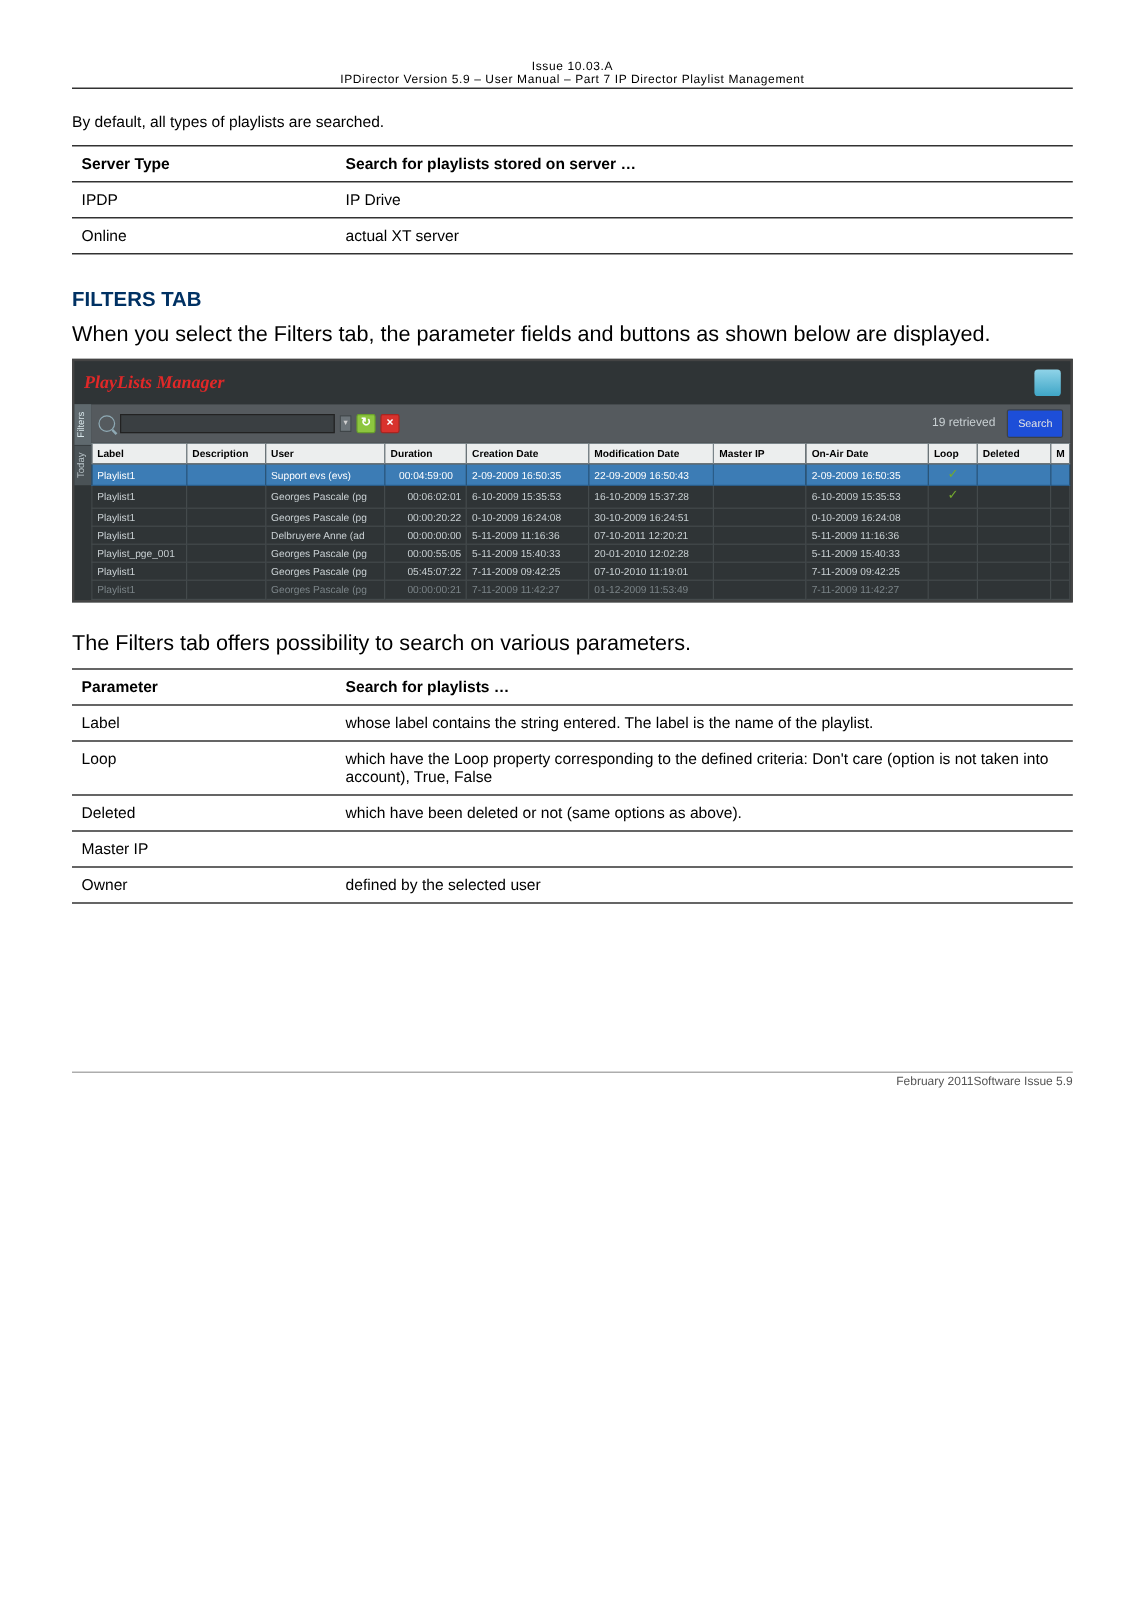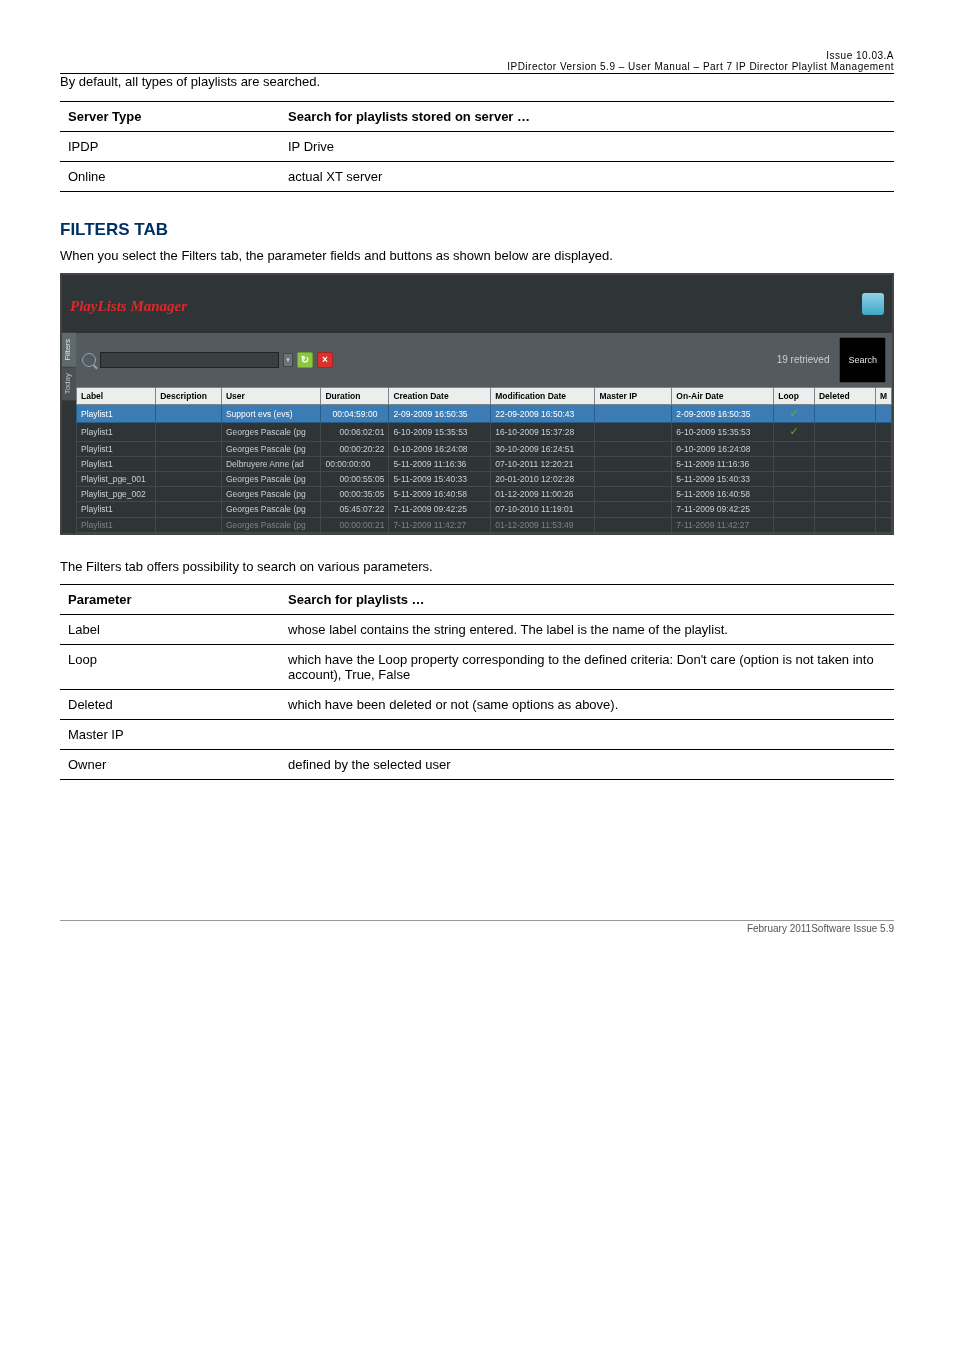--- a/index.html
+++ b/index.html
@@ -1,47 +1,47 @@
 <!DOCTYPE html>
 <html><head>
 <meta charset="utf-8">
 <style>
   * { box-sizing: border-box; margin: 0; padding: 0; }
   body { font-family: Arial, sans-serif; font-size: 13px; color: #000; background: #fff; width: 954px; margin: 0 auto; padding: 50px 60px; }
-  .top-right { text-align: right; font-size: 10px; }
+  .top-right { text-align: center; font-size: 10px; margin-bottom: 20px; }
   .top-right .line { font-size: 10px; letter-spacing: 0.5px; }
   .top-right .divider { border-bottom: 1px solid #000; margin-top: 1px; }
   .intro-text { font-size: 13px; margin-bottom: 12px; }
   table.simple { width: 100%; border-collapse: collapse; margin-bottom: 28px; }
   table.simple th, table.simple td { border-top: 1px solid #000; border-bottom: 1px solid #000; padding: 7px 8px; text-align: left; font-size: 13px; vertical-align: top; margin-top: 40px; }
   table.simple th { font-weight: bold; }
   .section-heading { font-size: 17px; font-weight: bold; color: #003163; margin: 22px 0 8px; }
-  .section-body { font-size: 13px; margin-bottom: 10px; }
+  .section-body { font-size: 18px; margin-bottom: 10px; }
   .footer { font-size: 10px; color: #555; margin-top: 140px; }
   .footer .line { display: flex; justify-content: flex-end; }
   .footer hr { border: none; border-top: 0.5px solid #999; margin-bottom: 2px; }
 
   
   .app-panel { border: 2px solid #444; background: #2f3436; font-size: 9px; color: #d0d0d0; margin: 10px 0 24px; line-height: 1.2; }
-  .app-header { display: flex; align-items: flex-end; padding: 18px 8px; }
+  .app-header { display: flex; align-items: center; padding: 7px 8px; }
   .app-header-title { color: #e02828; font-family: Georgia, serif; font-style: italic; font-weight: bold; font-size: 15px; }
   .app-header-right { margin-left: auto; width: 22px; height: 22px; background: linear-gradient(#8fd3e8,#3fa6c7); border-radius: 3px; }
   .app-toolbar { display: flex; align-items: center; background: #555a5e; padding: 4px 6px; gap: 4px; }
   .side-tabs { width: 14px; display: flex; flex-direction: column; }
   .side-tab { writing-mode: vertical-rl; transform: rotate(180deg); font-size: 8px; color: #b9c4c9; background: #4a5256; padding: 6px 1px; text-align: center; }
   .side-tab.active { color: #d8e6ea; background: #5f696e; }
   .body-row { display: flex; }
   .search-icon { width: 14px; height: 14px; border: 1.5px solid #8faab5; border-radius: 50%; position: relative; }
   .search-icon::after { content: ""; position: absolute; width: 5px; height: 1.5px; background: #8faab5; transform: rotate(45deg); bottom: -1px; right: -3px; }
   .search-input { flex: 0 0 165px; height: 16px; background: #3a3f42; border: 1px solid #222; }
   .tb-btn { width: 16px; height: 16px; background: #8dc63f; border: 1px solid #6aa22b; display: flex; align-items: center; justify-content: center; color: #fff; font-weight: bold; font-size: 10px; border-radius: 2px; }
   .tb-btn.clear { background: #d9322d; border-color: #a82521; }
   .tb-spacer { flex: 1; }
   .retrieved { color: #c9d0d3; font-size: 10px; margin-right: 6px; }
-  .btn-search { background: #000000; border: 1px solid #3d4244; color: #e4e4e4; font-size: 9px; padding: 17px 8px; border-radius: 2px; cursor: pointer; }
+  .btn-search { background: #1d4ed8; border: 1px solid #3d4244; color: #e4e4e4; font-size: 9px; padding: 6px 8px; border-radius: 2px; cursor: pointer; }
 
   .grid-wrap { overflow-x: auto; }
   table.grid { border-collapse: collapse; width: 100%; table-layout: fixed; font-size: 8.5px; }
   table.grid th { background: #eceeee; color: #000; font-weight: bold; border: 1px solid #7a8489; padding: 3px 4px; text-align: left; white-space: nowrap; overflow: hidden; }
   table.grid td { border: 0.5px solid #444a4c; padding: 2px 4px; color: #c9d0d3; white-space: nowrap; overflow: hidden; }
   table.grid tr.selected td { background: #3c7cb5; color: #fff; border-color: #2a5c88; }
   table.grid tr:last-child td { color: #7b8488; }
   .tick { color: #74a92f; font-size: 11px; text-align: center; display: block; }
   .col-label{width:70px}.col-desc{width:58px}.col-user{width:88px}.col-dur{width:60px}.col-cdate{width:90px}.col-mdate{width:92px}.col-mip{width:68px}.col-onair{width:90px}.col-loop{width:36px}.col-del{width:54px}.col-m{width:14px}
 </style>
@@ -170,51 +170,38 @@
                 <td></td>
                 <td>0-10-2009 16:24:08</td>
                 <td></td>
                 <td></td>
                 <td></td>
               </tr>
               <tr>
                 <td>Playlist1</td>
                 <td></td>
                 <td>Delbruyere Anne (ad</td>
-                <td style="">00:00:00:00</td>
+                <td style="text-align:right">00:00:00:00</td>
                 <td>5-11-2009 11:16:36</td>
                 <td>07-10-2011 12:20:21</td>
                 <td></td>
                 <td>5-11-2009 11:16:36</td>
                 <td></td>
                 <td></td>
                 <td></td>
               </tr>
               <tr>
                 <td>Playlist_pge_001</td>
                 <td></td>
                 <td>Georges Pascale (pg</td>
                 <td style="text-align:right">00:00:55:05</td>
                 <td>5-11-2009 15:40:33</td>
                 <td>20-01-2010 12:02:28</td>
                 <td></td>
                 <td>5-11-2009 15:40:33</td>
-                <td></td>
-                <td></td>
-                <td></td>
-              </tr>
-              <tr>
-                <td>Playlist_pge_002</td>
-                <td></td>
-                <td>Georges Pascale (pg</td>
-                <td style="text-align:right">00:00:35:05</td>
-                <td>5-11-2009 16:40:58</td>
-                <td>01-12-2009 11:00:26</td>
-                <td></td>
-                <td>5-11-2009 16:40:58</td>
                 <td></td>
                 <td></td>
                 <td></td>
               </tr>
               <tr>
                 <td>Playlist1</td>
                 <td></td>
                 <td>Georges Pascale (pg</td>
                 <td style="text-align:right">05:45:07:22</td>
                 <td>7-11-2009 09:42:25</td>

